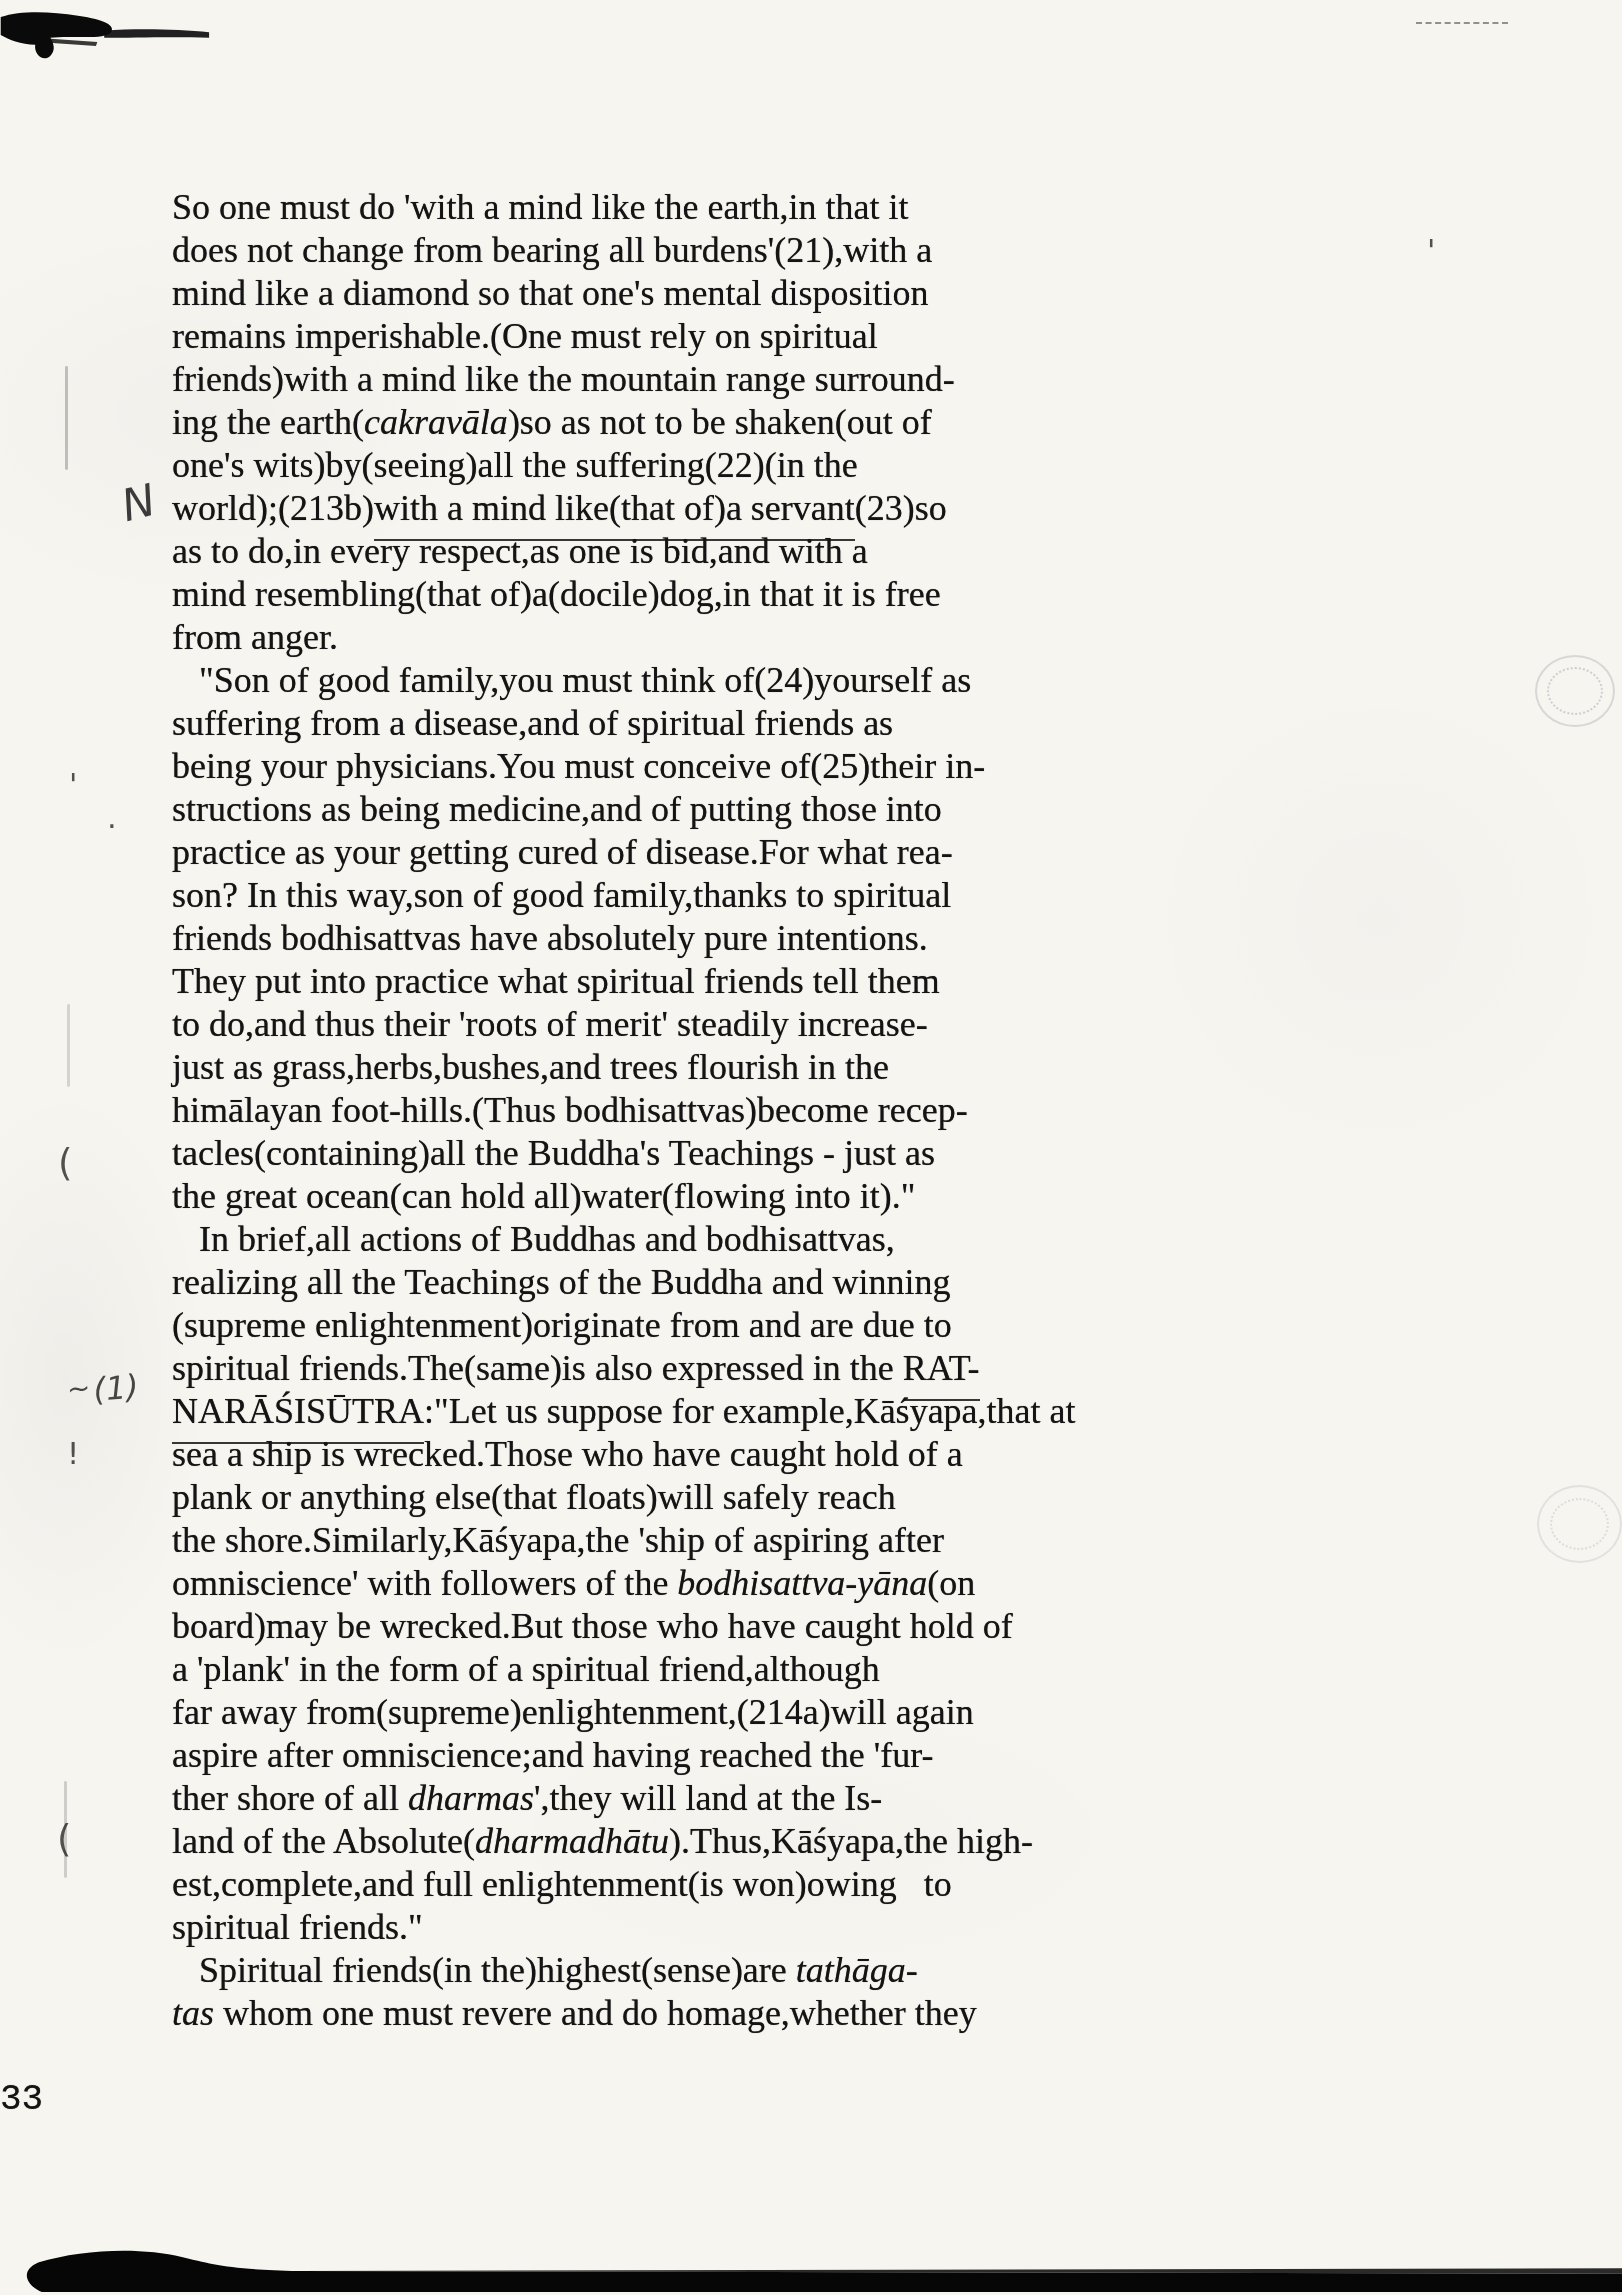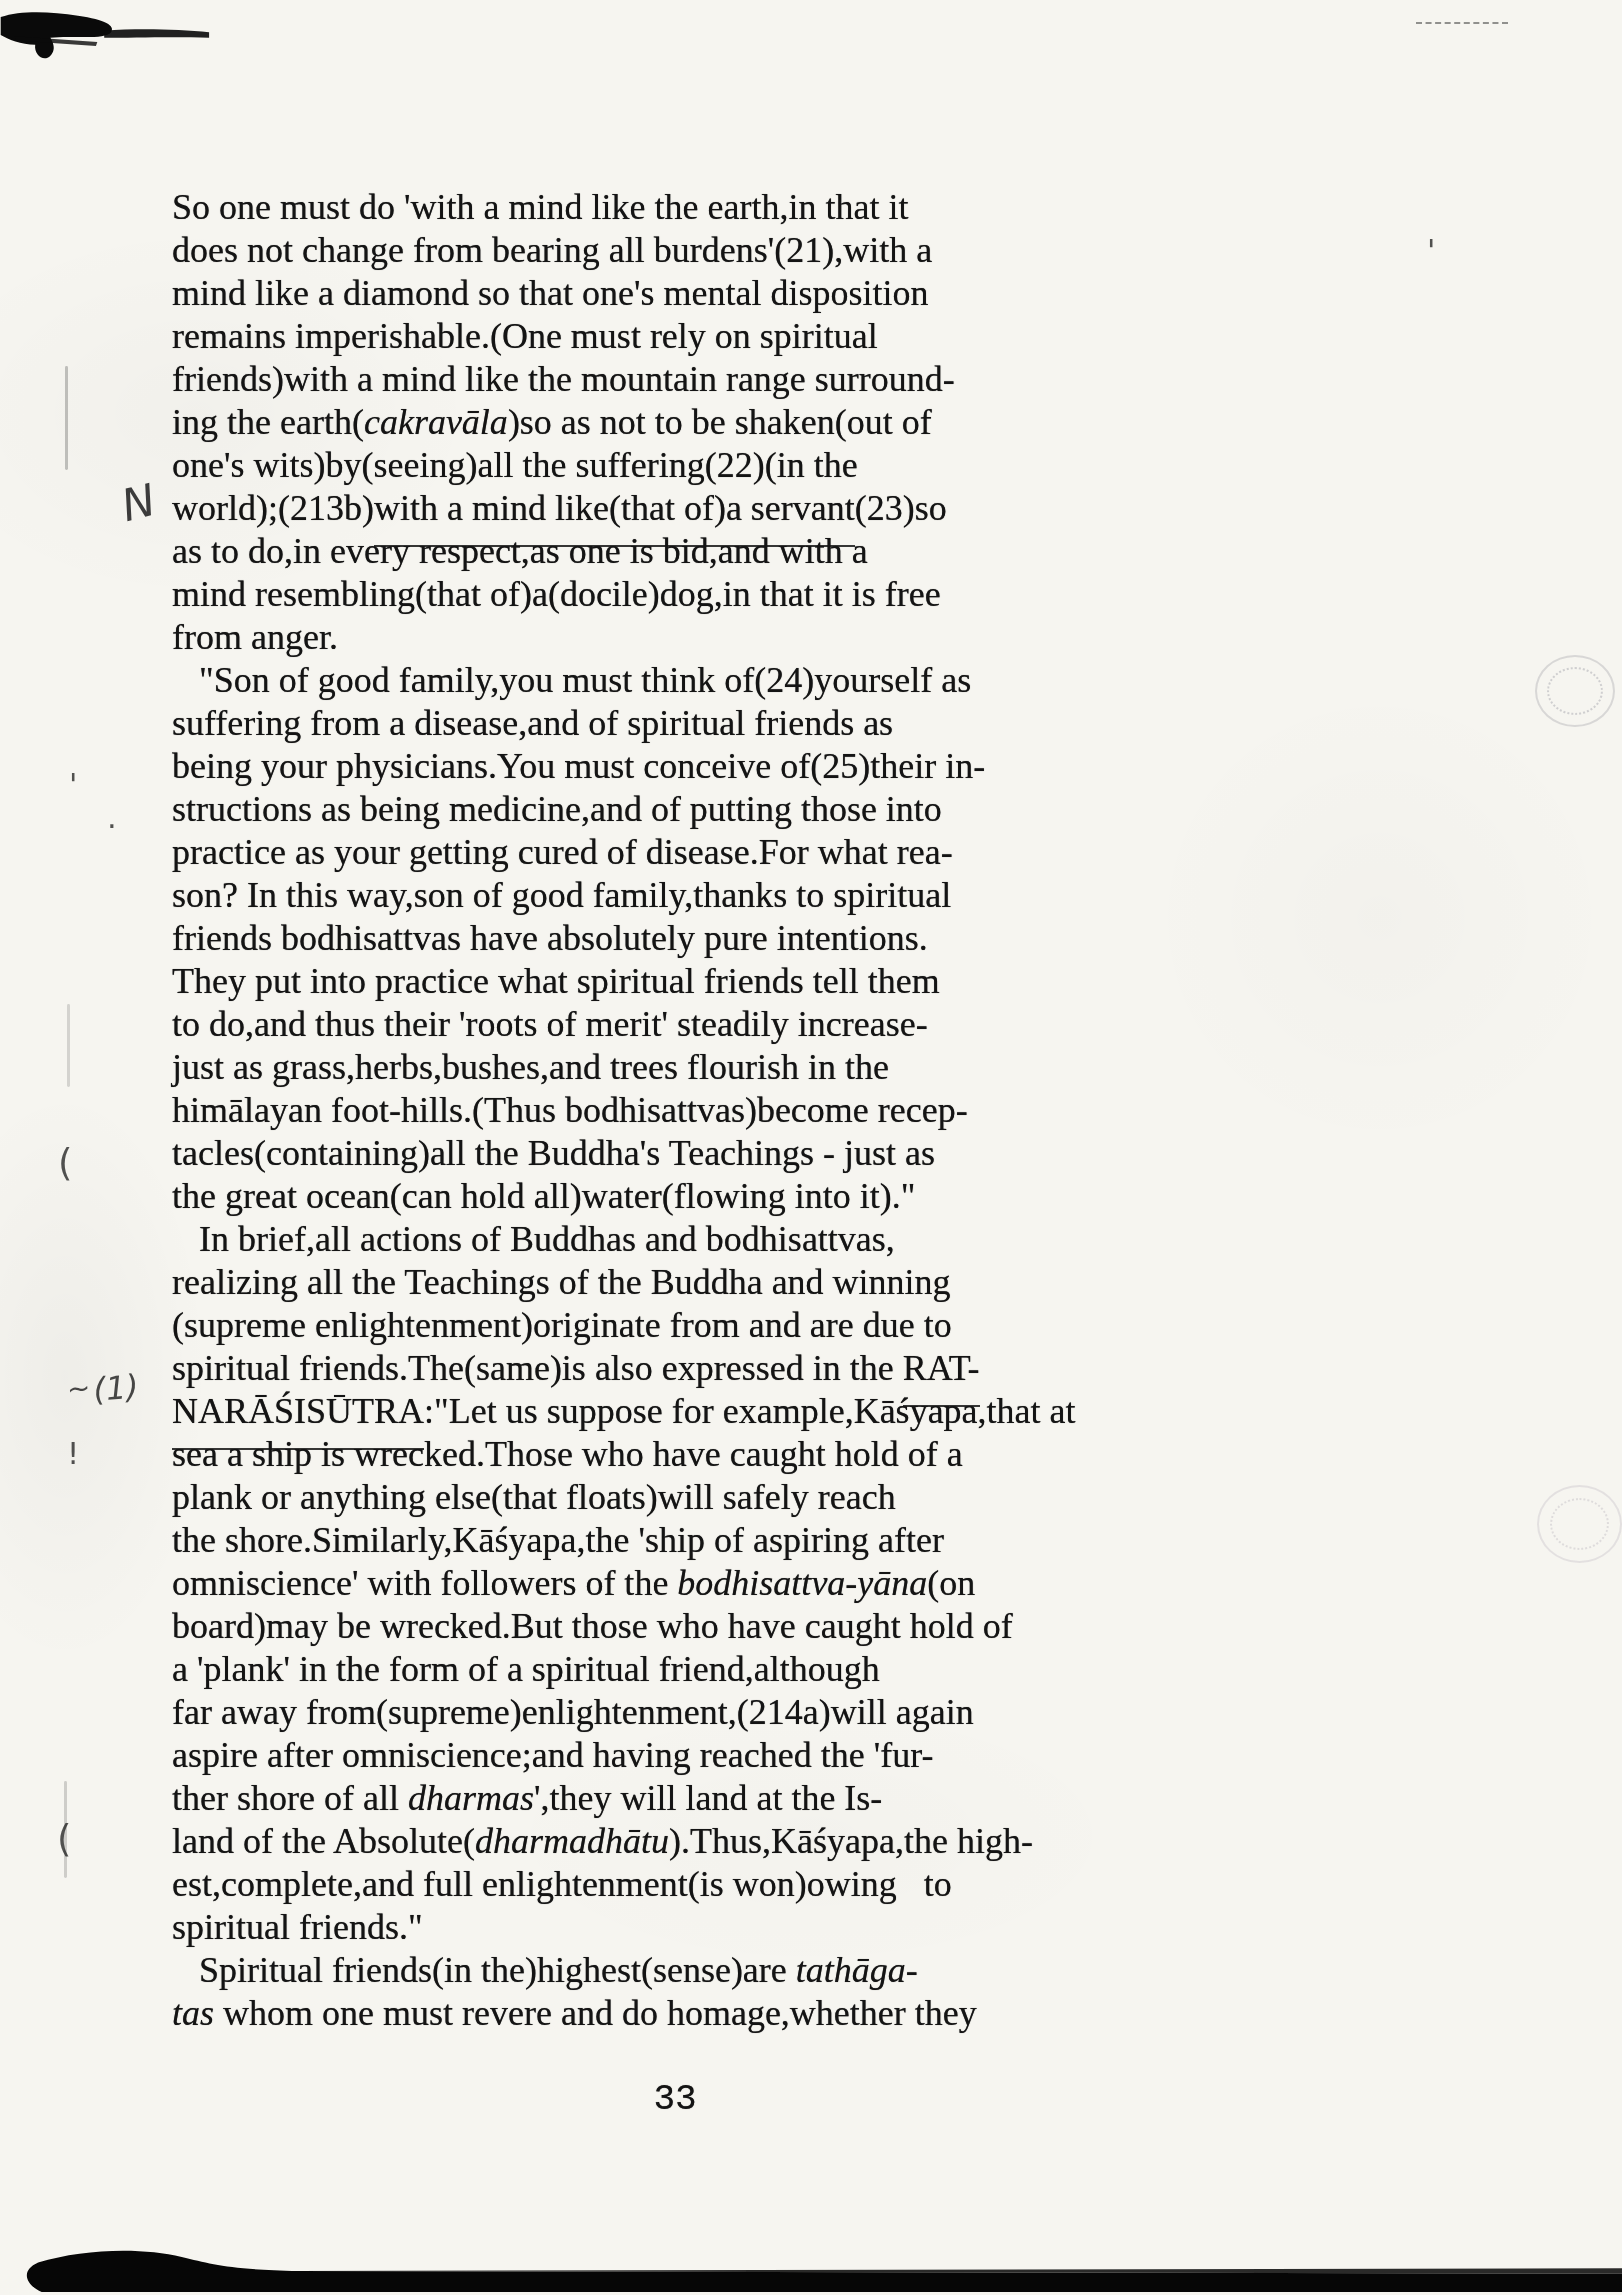--- a/index.html
+++ b/index.html
@@ -13,23 +13,23 @@
       radial-gradient(ellipse 485px 208px at 50% 80%, rgba(0,0,0,0.012), transparent 70%),
       radial-gradient(ellipse 208px 416px at 4% 60%, rgba(0,0,0,0.03), transparent 70%);
     font-family:"Liberation Mono", monospace;
   }
   .text-block {
     position:absolute; left:172px; top:186px;
     font-size:36px; line-height:43px; white-space:pre;
     color:#141414; text-shadow:0 0 0.7px rgba(20,20,20,0.75);font-family:Liberation Serif, serif;
   }
   .line span.i { font-style:italic; }
-  .line span.u { border-bottom:2.8px solid rgba(20,20,20,0.85); padding-bottom:17px; }
+  .line span.u { border-bottom:2.8px solid rgba(20,20,20,0.85); padding-bottom:11px; }
   .page-number {
-    position:absolute; left:0; top:2079px; width:1350px; text-align:center;
+    position:absolute; left:0; top:2079px; width:1350px; 
     font-size:36px; color:#141414; text-shadow:0 0 0.7px rgba(20,20,20,0.7);
   }
   .margin-mark { position:absolute; color:#1c1c1c; }
   .mark-n { left:122px; top:477px; font-size:44px; font-family:"DejaVu Sans", sans-serif;
             font-style:italic; transform:rotate(-14deg); opacity:.85; }
   .mark-note { left:67px; top:1370px; font-size:32px; font-family:"DejaVu Sans", sans-serif;
                font-style:italic; transform:rotate(-5deg); opacity:.8; }
   .mark-note .squig { font-size:28px; vertical-align:4.2px; margin-right:2.8px; }
   .tick { position:absolute; font-size:30.5px; color:rgba(25,25,25,0.75); font-family:"DejaVu Sans", sans-serif; }
   .tick0 { left:69px; top:767px; }

